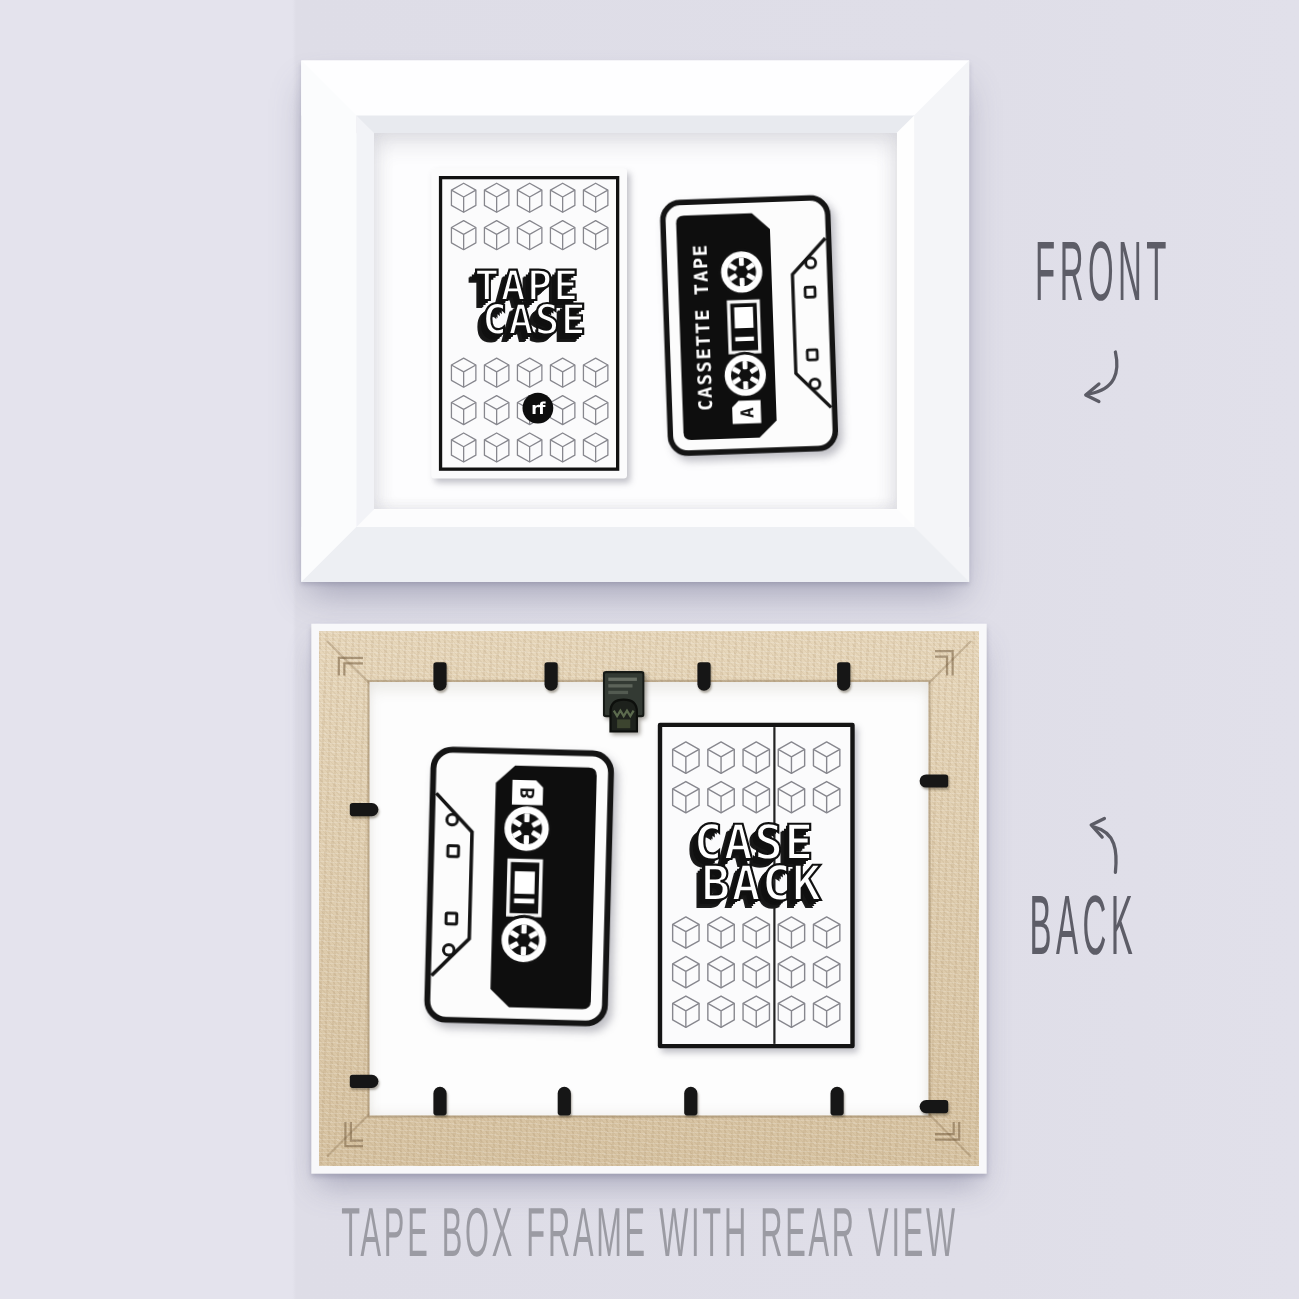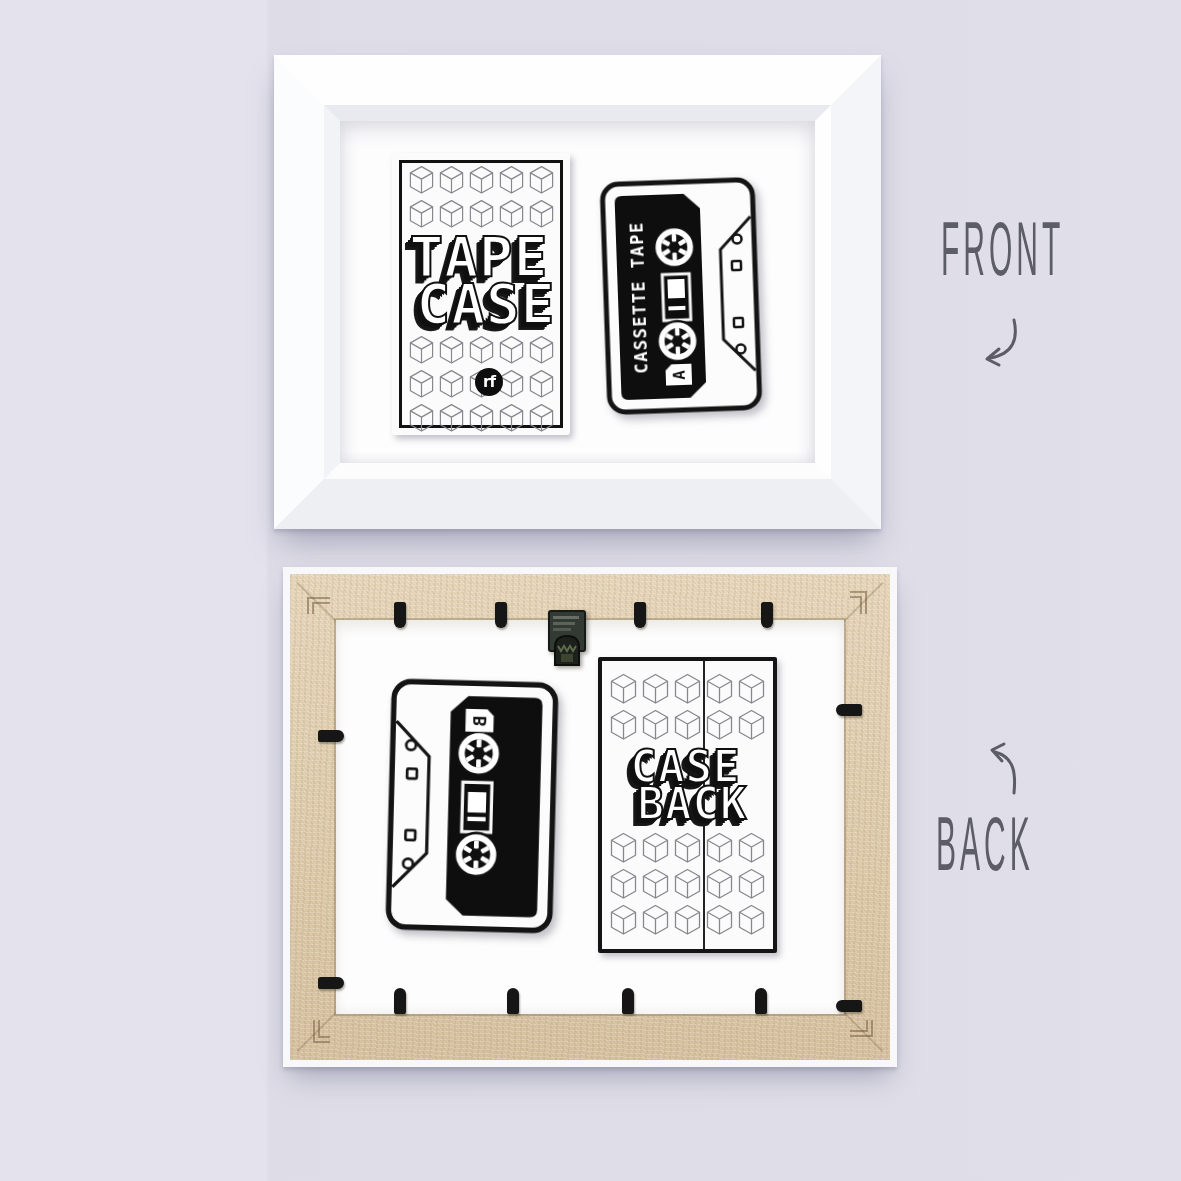--- a/index.html
+++ b/index.html
@@ -30,21 +30,21 @@
   .card-borderline{position:absolute;inset:7px;border:3px solid var(--c-artwork_ink);pointer-events:none}
   .card-inner{position:relative;width:100%;height:100%;display:flex;flex-direction:column;
     justify-content:space-between;align-items:center}
   .cube-grid{display:flex;flex-direction:column;gap:3px;align-items:center}
   .cube-row{display:flex;gap:5px}
   .cube{width:25px;height:31px;display:block}
   .cube path{fill:none;stroke:#87878e;stroke-width:1.7;stroke-linejoin:round}
   .block-title{font-family:"DejaVu Sans Mono",monospace;font-weight:bold;text-align:center;
     color:#fff;line-height:.9;letter-spacing:1px;-webkit-text-stroke:2px #101010;
     text-shadow:-2px 2px 0 #101010,-4px 4px 0 #101010,-6px 6px 0 #161616,-7px 7px 0 #1c1c1c}
-  .front-card .block-title{font-size:56px;margin:2px 0 2px}
+  .front-card .block-title{font-size:38px;margin:2px 0 2px}
   .title-l2{display:block;transform:translate(5px,-3px)}
   .title-l1{display:block;transform:translate(-2px,0)}
   .grid-wrap{position:relative}
   .rf-logo{position:absolute;left:50%;top:33px;margin-left:-6px;width:28px;height:28px;border-radius:50%;
     background:#0d0d0d;color:#fff;font-family:"DejaVu Sans",sans-serif;font-weight:bold;font-size:15px;
     display:flex;align-items:center;justify-content:center;letter-spacing:-1px}
 
   
   .cassette{position:absolute;filter:drop-shadow(4px 5px 4px rgba(40,40,60,.30))}
   .cassette-front{left:263px;top:58px;width:156px;height:234px;transform:rotate(-2deg)}
@@ -483,13 +483,16 @@
   </svg>
 
   <svg class="hand-arrow arrow-back" viewBox="0 0 40 56">
     <path d="M28 52 C 30 32 28 16 9 11"></path>
     <polyline points="18,3 6,9 16,20"></polyline>
   </svg>
   <div class="hand-note note-back">
     <span class="stretch">BACK</span>
   </div>
 
+  <div class="caption">
+    <span class="stretch">TAPE BOX FRAME WITH REAR VIEW</span>
+  </div>
 </div>
 
 </body></html>

